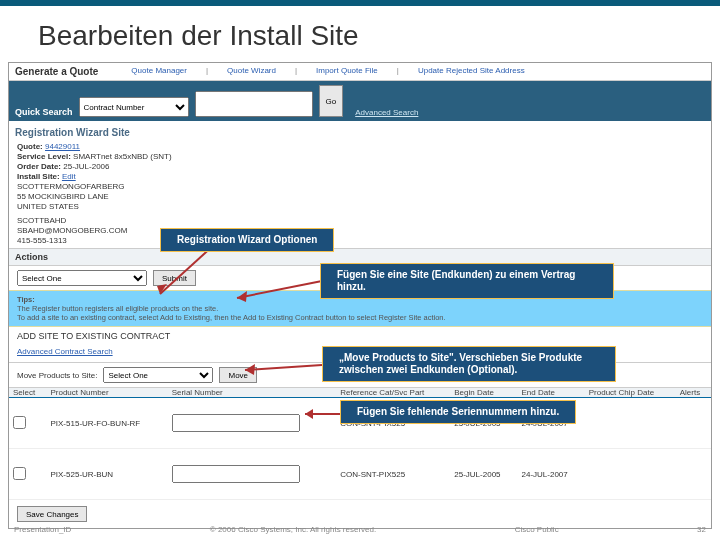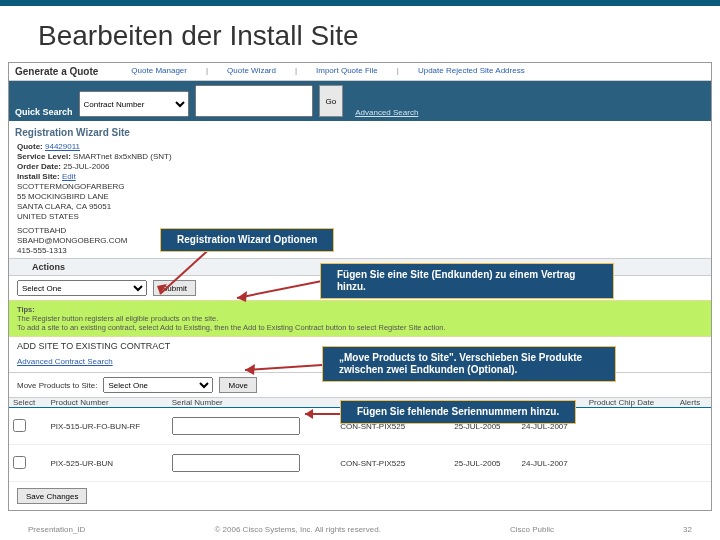--- a/index.html
+++ b/index.html
@@ -6,51 +6,51 @@
 .slide{width:720px;height:540px;position:relative}
 .topbar{height:6px;background:#0a5a7a}
 .title{font-size:28px;color:#333;padding:14px 0 10px 38px}
 .app{margin:0 8px 0 8px;border:1px solid #999;font-size:8px;color:#333;background:#fff}
 .app-hdr{display:flex;align-items:flex-start;padding:3px 6px;border-bottom:1px solid #ccc}
 .app-hdr .lbl{font-weight:bold;font-size:10px;margin-right:14px}
 .app-hdr .link{color:#2a5db0;margin:0 19px;cursor:pointer}
 .app-hdr .sep{color:#888}
 .qsearch{display:flex;align-items:flex-end;background:#2a5f7f;color:#fff;padding:4px 6px;gap:6px}
 .qsearch .ql{font-weight:bold;font-size:9px}
-.qsearch select,.qsearch input{font-size:8px;height:26px}
+.qsearch select,.qsearch input{font-size:8px;height:20px}
 .qsearch select{width:110px}
 .qsearch input[type=text]{width:110px}
 .qsearch .go{background:#e8e8e8;border:1px solid #888;font-size:8px;height:32px;padding:0 6px}
 .qsearch .adv{color:#cfe6f2;text-decoration:underline;margin-left:6px}
 .sec-title{font-weight:bold;font-size:10px;color:#4a6a85;padding:6px 6px 2px 6px}
 .block{padding:2px 8px;line-height:1.25}
-.actions-bar{background:#eef2f5;border-top:1px solid #ccc;border-bottom:1px solid #ccc;padding:3px 23px;font-weight:bold;font-size:9px}
+.actions-bar{background:#eef2f5;border-top:1px solid #ccc;border-bottom:1px solid #ccc;padding:3px 6px;font-weight:bold;font-size:9px}
 .action-row{display:flex;align-items:center;gap:6px;padding:4px 8px}
 .action-row select{font-size:8px;height:16px;width:130px}
 .btn{background:#e8e8e8;border:1px solid #888;font-size:8px;height:16px;padding:0 8px}
-.tips{background:#bef264;border-top:1px solid #e0dca0;border-bottom:1px solid #e0dca0;padding:4px 8px;font-size:7.5px;color:#555}
+.tips{background:#7dd3fc;border-top:1px solid #e0dca0;border-bottom:1px solid #e0dca0;padding:4px 8px;font-size:7.5px;color:#555}
 .linkblue{color:#2a5db0;text-decoration:underline}
 .existing{padding:4px 8px;font-size:9px;text-transform:uppercase}
 .adv2{padding:2px 8px 6px 8px}
 .move-row{display:flex;align-items:center;gap:6px;padding:4px 8px;border-top:1px solid #ccc}
 .move-row select{font-size:8px;height:16px;width:110px}
 .tbl{width:100%;border-collapse:collapse;font-size:8px}
 .tbl th{background:#eef2f5;border-top:1px solid #ccc;border-bottom:1px solid #0369a1;text-align:left;padding:0 4px;font-weight:normal;color:#444}
-.tbl td{border-bottom:1px solid #eee;padding:9px 4px;vertical-align:middle}
+.tbl td{border-bottom:1px solid #eee;padding:16px 4px;vertical-align:middle}
 .tbl input[type=text]{width:120px;font-size:8px;height:12px}
 .tbl input[type=checkbox]{margin:0}
 .save{margin:6px 8px}
 .callout{position:absolute;background:#1c4f7a;color:#fff;border:1px solid #f5c04a;font-size:10px;font-weight:bold;padding:5px 16px;max-width:260px;line-height:1.2;z-index:5}
 .callout.c1{left:160px;top:228px}
 .callout.c2{left:320px;top:263px}
 .callout.c3{left:322px;top:346px}
 .callout.c4{left:340px;top:400px}
 .arrow{position:absolute;z-index:4}
 .arrow svg{overflow:visible}
-.footer{position:absolute;left:0;right:0;bottom:0;display:flex;align-items:flex-start;justify-content:space-between;padding:6px 28px;font-size:8px;color:#888}
+.footer{position:absolute;left:0;right:0;bottom:0;display:flex;align-items:flex-start;justify-content:space-between;padding:6px 14px;font-size:8px;color:#888}
 .footer .pg{color:#888}
 </style>
 </head>
 <body>
 <div class="slide">
 
 <div class="topbar"></div>
 <div class="title">Bearbeiten der Install Site</div>
 
 <div class="app">
@@ -72,21 +72,20 @@
    <span class="adv">Advanced Search</span>
  </div>
  <div class="sec-title">Registration Wizard Site</div>
  <div class="block">
    <div><b>Quote:</b> <span class="linkblue">94429011</span></div>
    <div><b>Service Level:</b> <span>SMARTnet 8x5xNBD (SNT)</span></div>
    <div><b>Order Date:</b> <span>25-JUL-2006</span></div>
    <div><b>Install Site:</b> <span class="linkblue">Edit</span></div>
    <div>SCOTTERMONGOFARBERG</div>
    <div>55 MOCKINGBIRD LANE</div>
-   <div>SANTA CLARA, CA 95051</div>
    <div>UNITED STATES</div>
    <div style="height:4px"></div>
    <div>SCOTTBAHD</div>
    <div>SBAHD@MONGOBERG.COM</div>
    <div>415-555-1313</div>
  </div>
  <div class="actions-bar">Actions</div>
  <div class="action-row">
    <select><option>Select One</option></select>
    <button class="btn">Submit</button>

